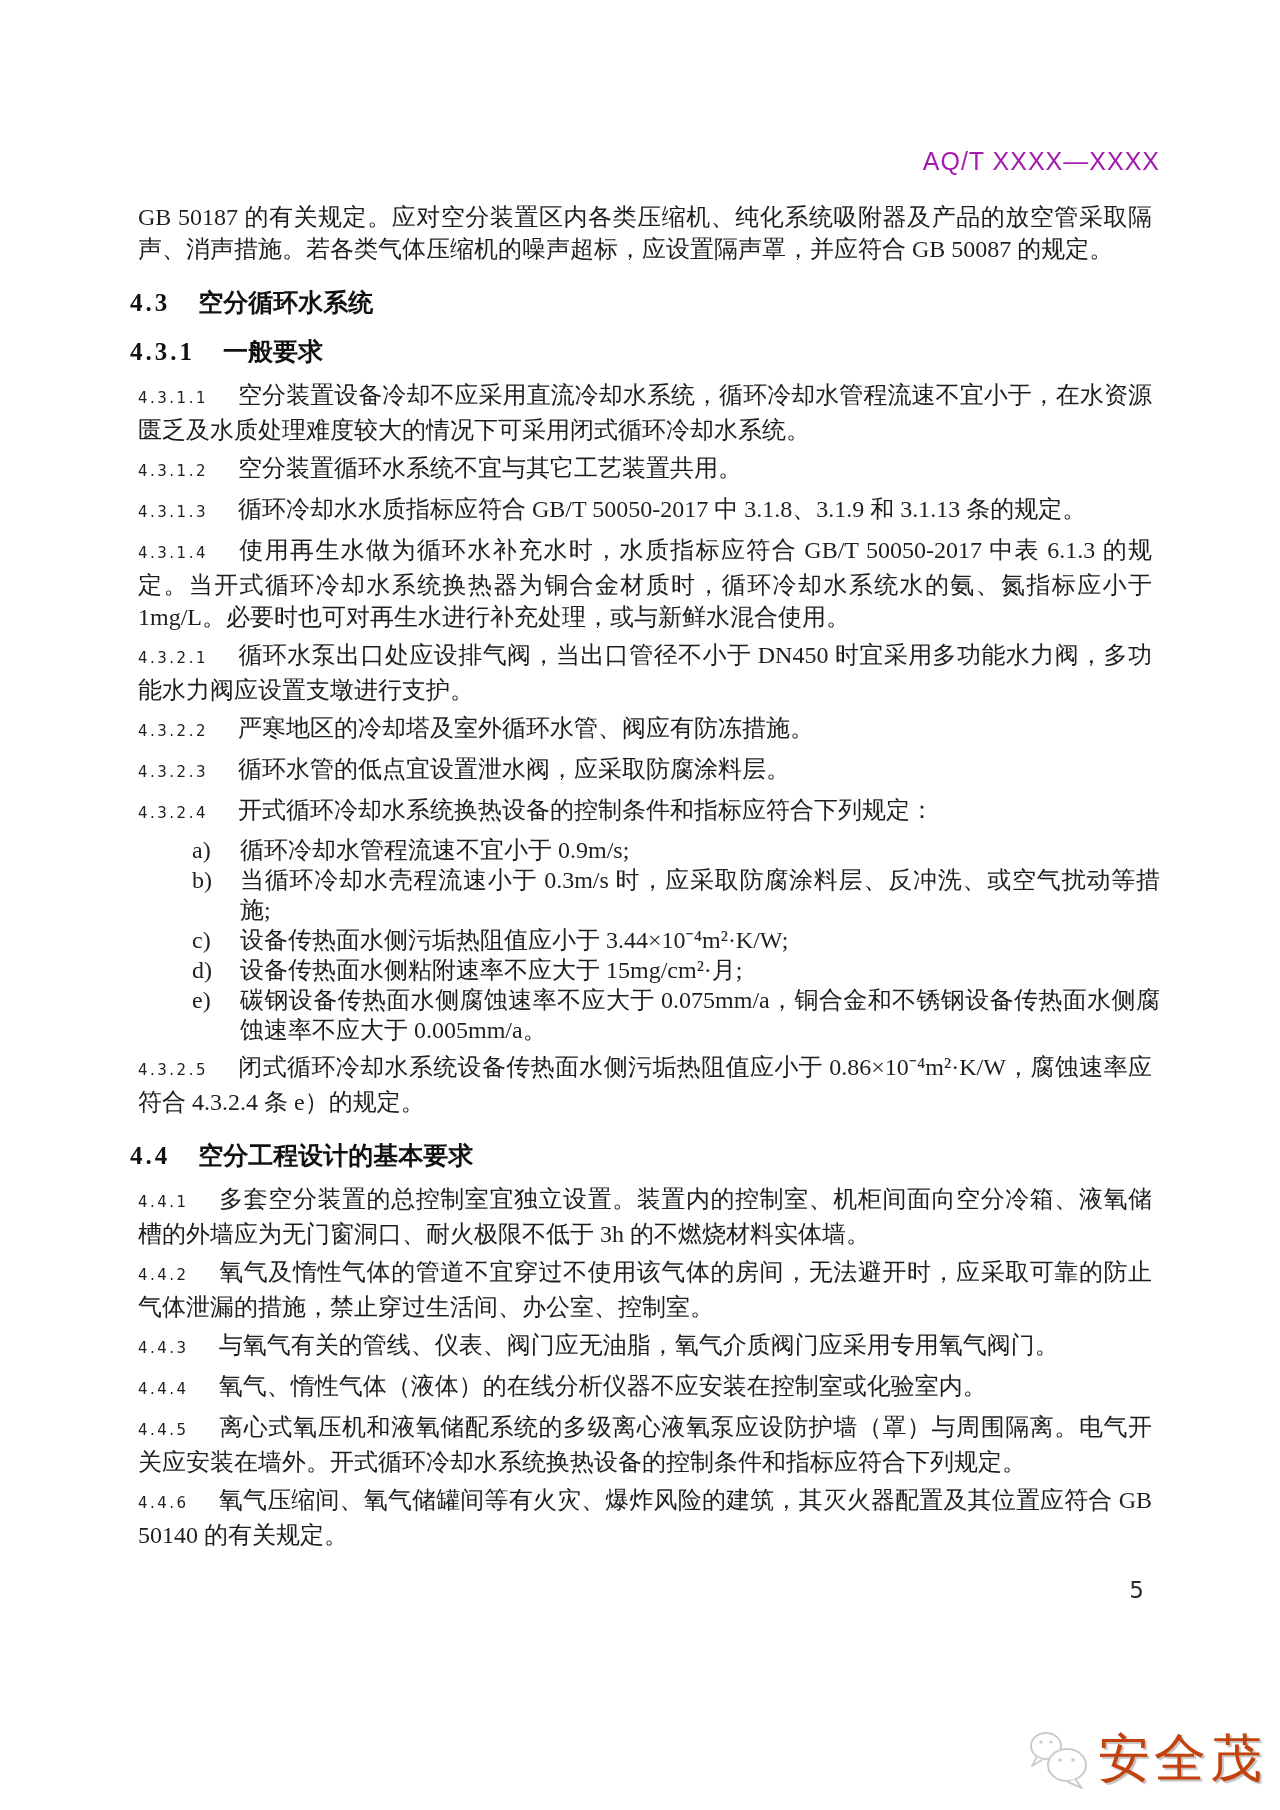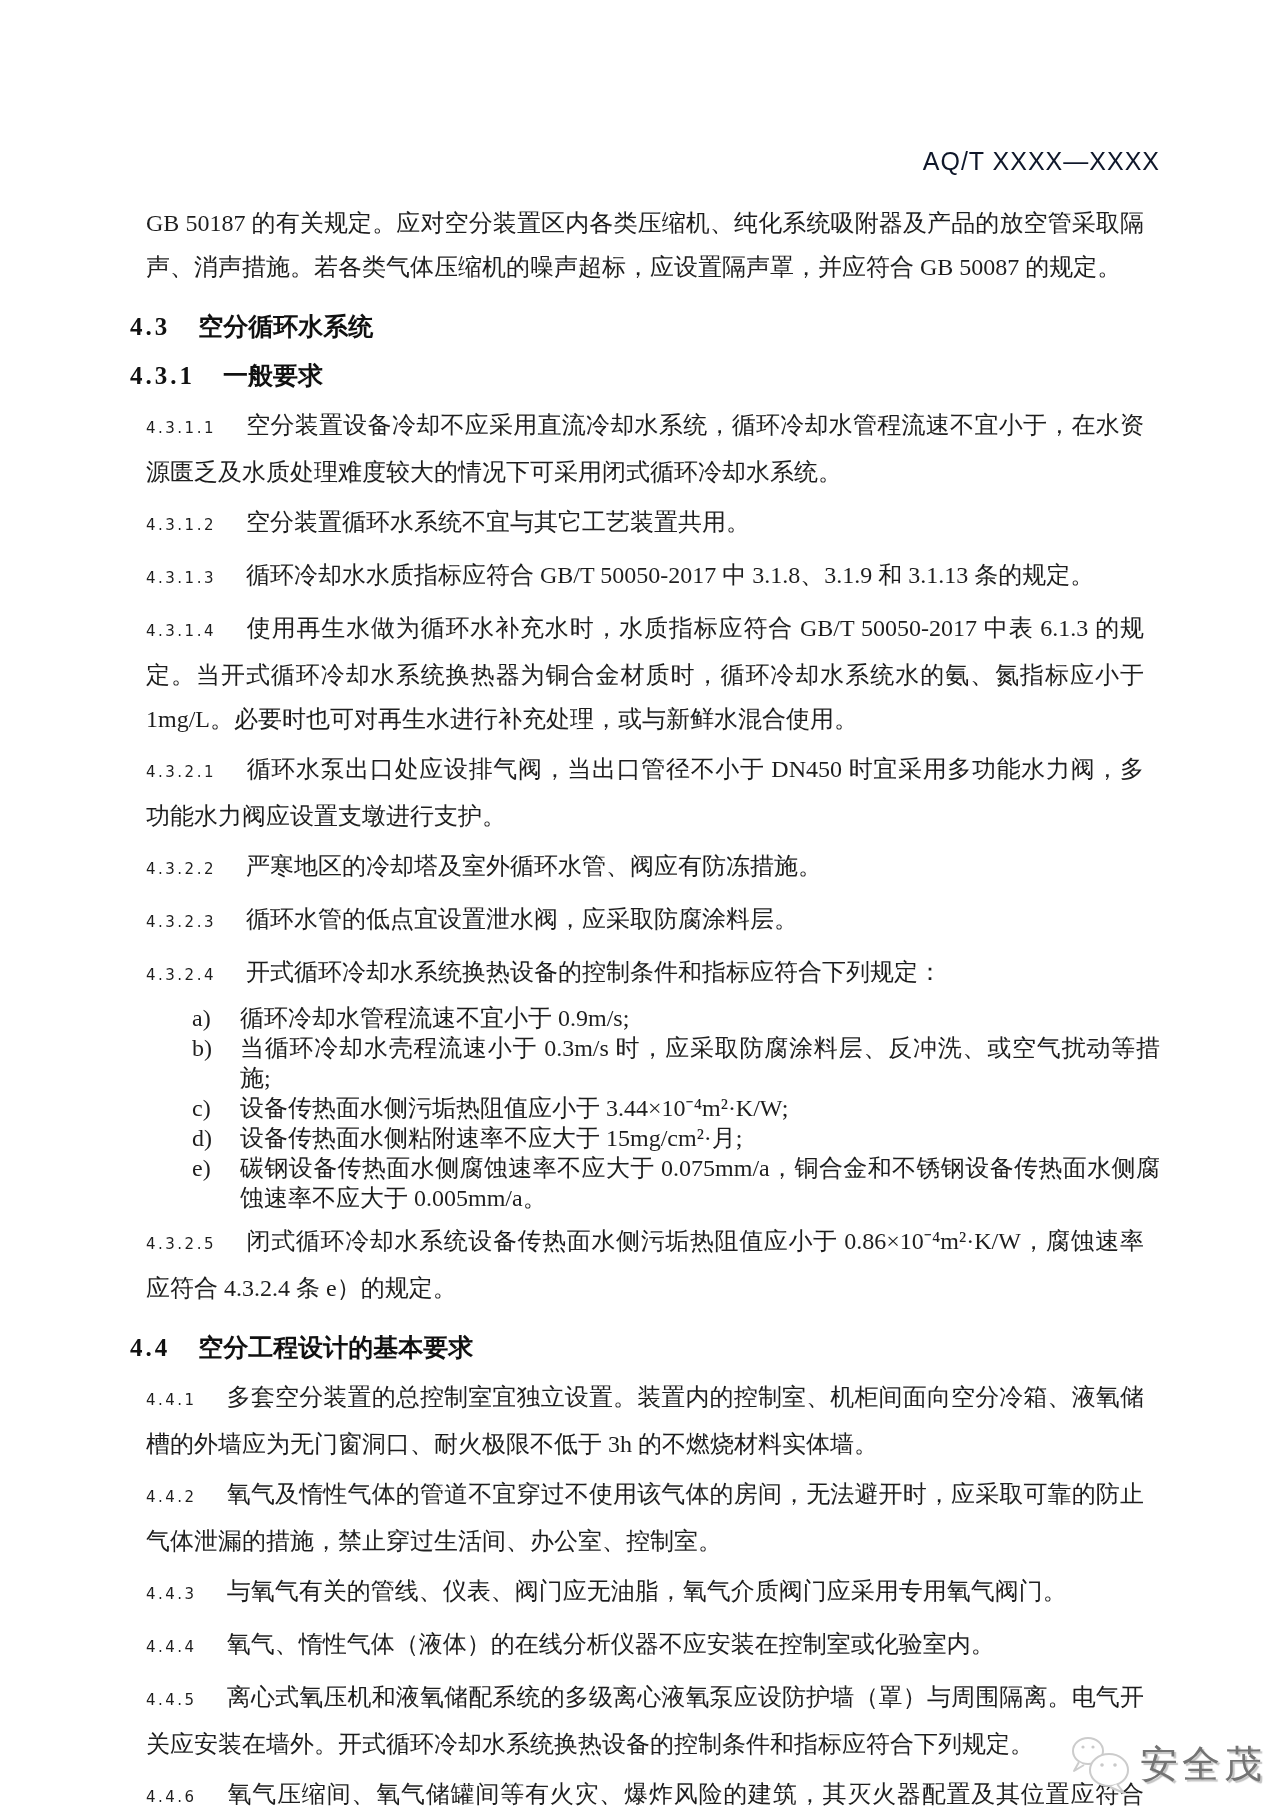--- a/index.html
+++ b/index.html
@@ -15,28 +15,28 @@
   }
   .content {
     position:absolute; left:130px; top:0; width:1030px;
   }
   .doc-header {
     padding-top:146px;
     text-align:right;
     font-family:"Liberation Sans", sans-serif;
     font-size:25px;
     letter-spacing:1px;
-    color:#0f172a;
+    color:#a21caf;
     line-height:30px;
   }
   .doc-body { margin-top:25px; }
 
   p.para, p.clause {
-    margin:6px 16px;
-    line-height:44px;
+    margin:6px 8px;
+    line-height:32px;
     text-align:justify;
   }
   .c-num {
     font-family:"DejaVu Sans", sans-serif;
     font-size:15px;
     letter-spacing:2.5px;
     margin-right:30px;
     white-space:nowrap;
   }
   h2.sec, h3.sec {
@@ -77,24 +77,24 @@
 
   .watermark {
     position:absolute;
     right:14px; bottom:16px;
     display:flex; align-items:center;
     user-select:none;
   }
   .wm-icon { width:66px; height:60px; margin-right:6px; }
   .wm-text {
     font-family:Liberation Serif, serif;
-    font-size:38px;
+    font-size:52px;
     font-weight:400;
     letter-spacing:4px;
-    color:#737373;
+    color:#c2410c;
     text-shadow:2px 2px 1px #c3c3c3, -1px -1px 0 #ffffff;
   }
 </style>
 </head>
 <body>
 
 <div class="page">
   <div class="content">
 
     <div class="doc-header">

